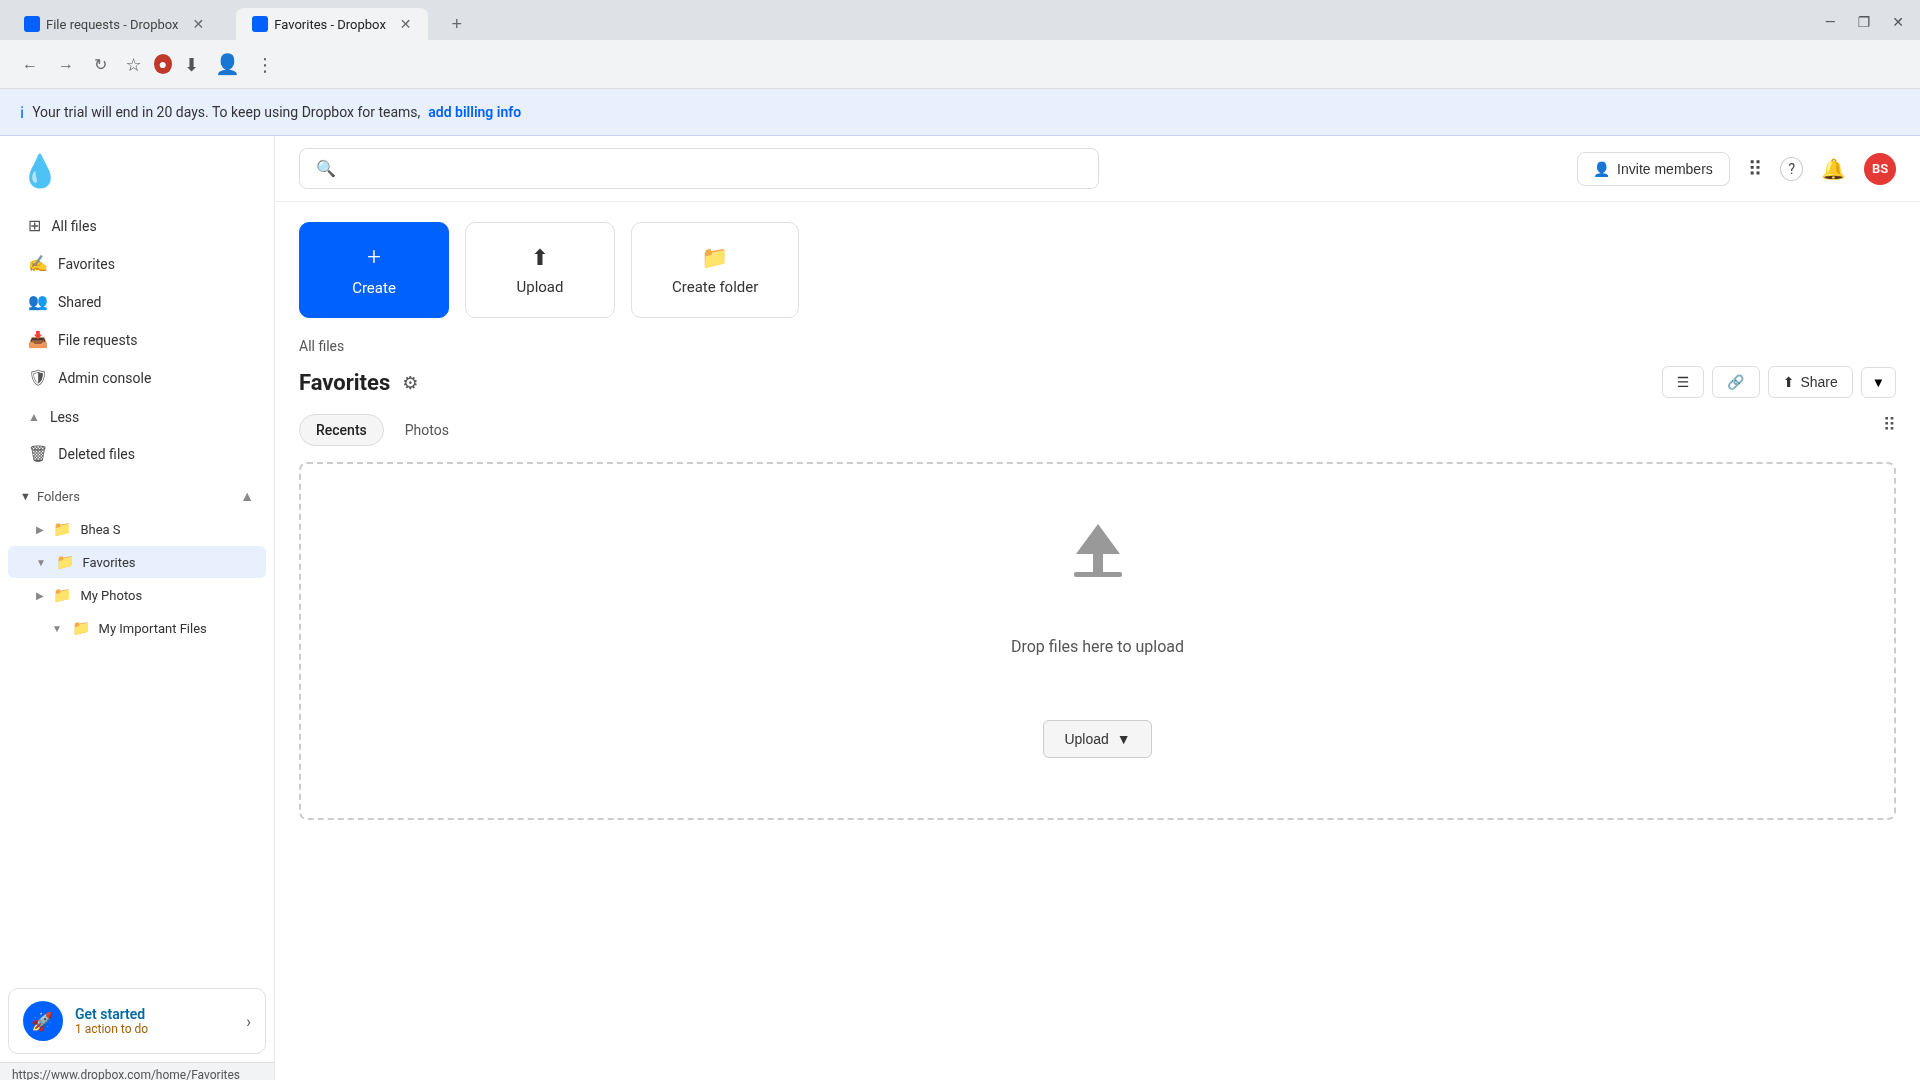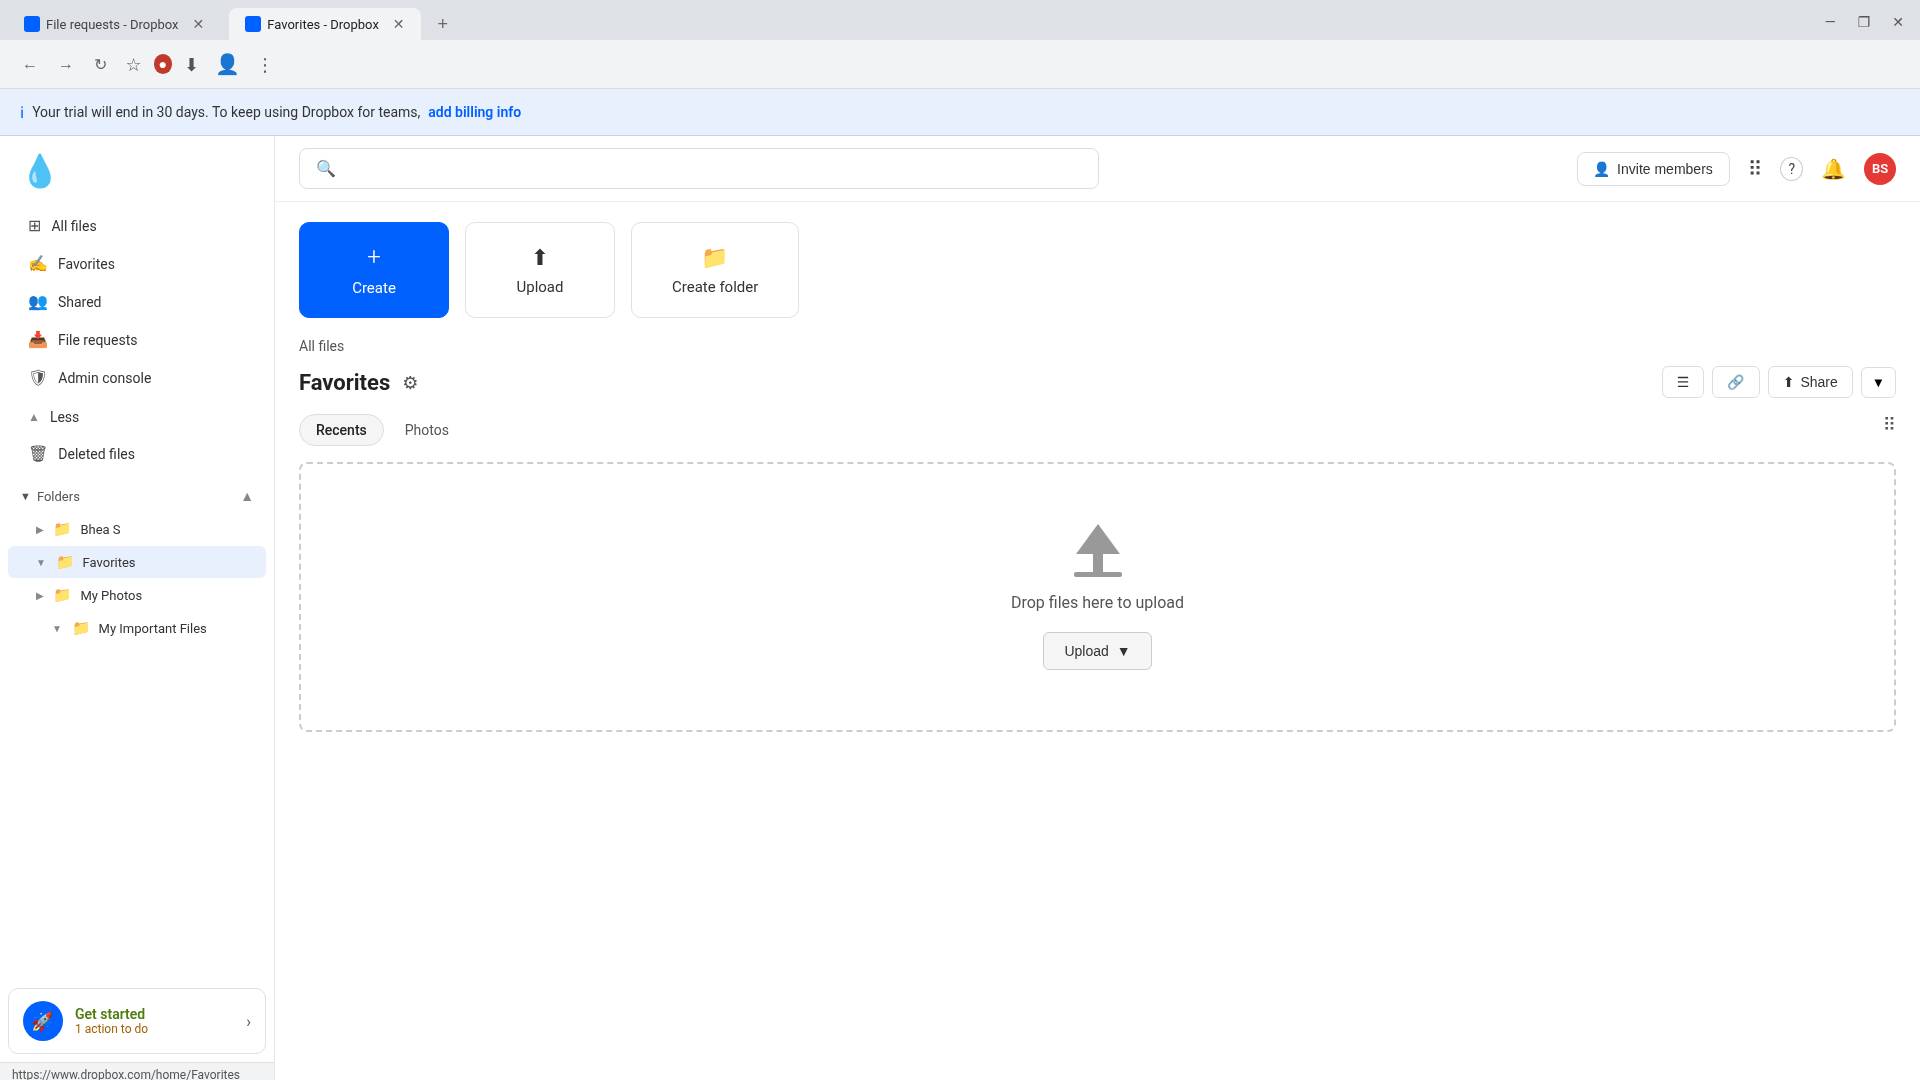--- a/index.html
+++ b/index.html
@@ -1,20 +1,20 @@
 <!DOCTYPE html>
 <html><head>
   <meta charset="utf-8">
   <style>
     * { box-sizing: border-box; margin: 0; padding: 0; }
     body { font-family: -apple-system, BlinkMacSystemFont, 'Segoe UI', Roboto, sans-serif; background: #fff; width: 1920px; height: 1080px; overflow: hidden; }
 
     
     .browser-chrome { background: #f1f3f4; border-bottom: 1px solid #ddd; }
-    .tab-bar { display: flex; align-items: center; padding: 8px 8px 0; background: #dee1e6; gap: 9px; }
+    .tab-bar { display: flex; align-items: center; padding: 8px 8px 0; background: #dee1e6; gap: 16px; }
     .tab { display: flex; align-items: center; gap: 6px; padding: 8px 16px; border-radius: 8px 8px 0 0; font-size: 13px; background: #dee1e6; color: #444; cursor: pointer; max-width: 240px; }
     .tab.active { background: #f1f3f4; color: #222; }
     .tab-favicon { width: 16px; height: 16px; background: #0061ff; border-radius: 3px; flex-shrink: 0; }
     .tab-close { margin-left: 8px; color: #666; font-size: 14px; cursor: pointer; }
     .tab-new { background: none; border: none; font-size: 18px; color: #666; cursor: pointer; padding: 4px 8px; }
     .nav-bar { display: flex; align-items: center; padding: 8px 16px; gap: 8px; background: #f1f3f4; }
     .nav-btn { background: none; border: none; font-size: 16px; color: #666; cursor: pointer; padding: 4px 6px; border-radius: 4px; }
     .url-bar { flex: 1; padding: 7px 16px; border: 1px solid #ddd; border-radius: 20px; font-size: 14px; background: #fff; color: #333; }
     .nav-actions { display: flex; gap: 8px; align-items: center; }
     .nav-icon { font-size: 18px; color: #555; cursor: pointer; padding: 4px; }
@@ -39,21 +39,21 @@
     .folder-item { display: flex; align-items: center; gap: 8px; padding: 7px 12px 7px 28px; font-size: 13px; color: #333; cursor: pointer; border-radius: 6px; margin: 1px 8px; }
     .folder-item.active { background: #e8f0fe; }
     .folder-icon { font-size: 15px; color: #6b9fff; }
     .folder-chevron { font-size: 10px; color: #888; margin-right: 2px; }
     .sub-folder { padding-left: 44px; }
 
     
     .get-started-widget { margin: 8px; padding: 12px 14px; background: #fff; border: 1px solid #e0e0e0; border-radius: 10px; display: flex; align-items: center; gap: 12px; cursor: pointer; }
     .get-started-icon { width: 40px; height: 40px; background: #0061ff; border-radius: 50%; display: flex; align-items: center; justify-content: center; color: white; font-size: 18px; flex-shrink: 0; }
     .get-started-text { flex: 1; }
-    .get-started-title { font-size: 14px; font-weight: 600; color: #4d7c0f; }
+    .get-started-title { font-size: 14px; font-weight: 600; color: #0369a1; }
     .get-started-sub { font-size: 12px; color: #a16207; }
     .get-started-arrow { color: #555; font-size: 16px; }
 
     
     .status-bar { background: #f1f3f4; padding: 4px 12px; font-size: 12px; color: #555; border-top: 1px solid #e0e0e0; height: 24px; display: flex; align-items: center; }
 
     
     .main-content { flex: 1; display: flex; flex-direction: column; overflow: hidden; }
     .top-bar { display: flex; align-items: center; padding: 12px 24px; gap: 16px; border-bottom: 1px solid #eee; }
     .search-bar { flex: 1; display: flex; align-items: center; gap: 8px; border: 1px solid #ddd; border-radius: 8px; padding: 10px 16px; background: #fff; max-width: 800px; }
@@ -75,21 +75,21 @@
     .share-btn { display: flex; align-items: center; gap: 6px; padding: 7px 14px; border: 1px solid #ddd; border-radius: 6px; font-size: 14px; color: #333; cursor: pointer; background: #fff; font-weight: 500; }
     .dropdown-btn { padding: 7px 10px; border: 1px solid #ddd; border-radius: 6px; background: #fff; cursor: pointer; }
 
     
     .content-tabs { display: flex; gap: 4px; margin-bottom: 16px; }
     .tab-pill { padding: 7px 16px; border-radius: 20px; font-size: 14px; cursor: pointer; color: #555; border: 1px solid transparent; }
     .tab-pill.active { background: #f5f5f5; color: #222; border-color: #ddd; font-weight: 500; }
     .view-toggle { margin-left: auto; font-size: 18px; color: #555; cursor: pointer; }
 
     
-    .drop-zone { border: 2px dashed #ccc; border-radius: 8px; display: flex; flex-direction: column; align-items: center; justify-content: center; padding: 60px 20px; margin-top: 8px; }
+    .drop-zone { border: 2px dashed #ccc; border-radius: 8px; display: flex; flex-direction: column; align-items: center; justify-content: center; padding: 60px 20px; margin-top: 8px; gap: 44px; }
     .drop-text { font-size: 16px; color: #555; margin-bottom: 20px; }
     .upload-zone-btn { display: flex; align-items: center; gap: 8px; padding: 10px 20px; background: #f5f5f5; border: 1px solid #ccc; border-radius: 6px; font-size: 14px; color: #333; cursor: pointer; }
 
     
     .action-cards { display: flex; gap: 16px; margin-bottom: 20px; }
     .action-card { display: flex; flex-direction: column; align-items: center; justify-content: center; gap: 8px; padding: 20px 40px; border: 1px solid #e0e0e0; border-radius: 10px; cursor: pointer; font-size: 15px; color: #333; background: #fff; min-width: 150px; }
     .action-card.primary { background: #0061ff; color: #fff; border-color: #0061ff; }
     .action-card .card-icon { font-size: 22px; }
   </style>
 </head>
@@ -124,21 +124,21 @@
       <span class="nav-icon" style="font-size:14px; background:#c0392b; color:white; border-radius:50%; padding:2px 5px;">●</span>
       <span class="nav-icon">⬇</span>
       <span class="nav-icon" style="font-size:20px;">👤</span>
       <span class="nav-icon">⋮</span>
     </div>
   </div>
 </div>
 
 <div class="trial-banner">
   <span class="info-icon">ℹ</span>
-  <span>Your trial will end in 30 days. To keep using Dropbox for teams,</span>
+  <span>Your trial will end in 20 days. To keep using Dropbox for teams,</span>
   <a href="#">add billing info</a>
 </div>
 
 <div class="app-layout">
 
   <div class="sidebar">
     <div class="sidebar-logo">
       <span style="font-size:32px; color:#0061ff;">💧</span>
     </div>
 

